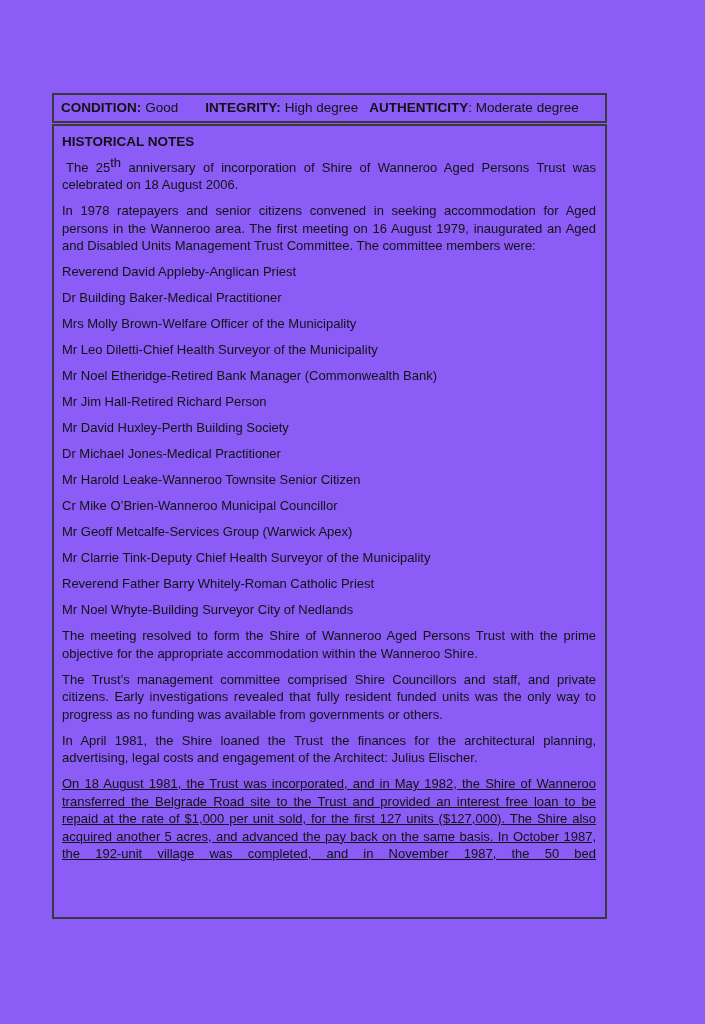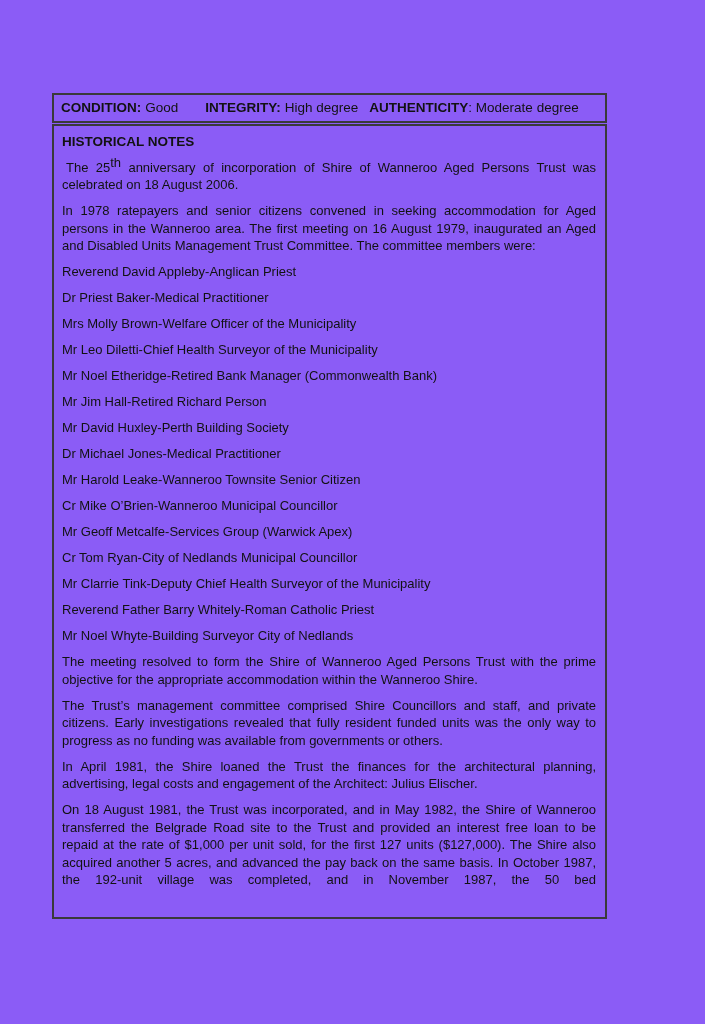--- a/index.html
+++ b/index.html
@@ -47,21 +47,21 @@
   .notes-title {
     font-size: 13.5px;
     font-weight: bold;
     margin: 0 0 8px 0;
   }
   .notes-box p {
     margin: 0 0 8.5px 0;
   }
   .just { text-align: justify; }
   .indent { text-indent: 4px; }
-  .last-line-justify { text-align-last: justify; margin-bottom: 0 !important; }
+  .last-line-justify { text-align-last: justify; margin-bottom: 0 !important; text-decoration: underline; }
   sup {
     font-size: 13px;
     line-height: 0;
     vertical-align: super;
   }
 </style>
 </head>
 <body>
 
 <div class="page">
@@ -71,31 +71,30 @@
   </div>
 
   <div class="notes-box">
     <div class="notes-title">HISTORICAL NOTES</div>
 
     <p class="just indent"><span>The 25</span><sup>th</sup><span> anniversary of incorporation of Shire of Wanneroo Aged Persons Trust was celebrated on 18 August 2006.</span></p>
 
     <p class="just">In 1978 ratepayers and senior citizens convened in seeking accommodation for Aged persons in the Wanneroo area. The first meeting on 16 August 1979, inaugurated an Aged and Disabled Units Management Trust Committee. The committee members were:</p>
 
     <p>Reverend David Appleby-Anglican Priest</p>
-    <p>Dr Priest Baker-Medical Practitioner</p>
+    <p>Dr Building Baker-Medical Practitioner</p>
     <p>Mrs Molly Brown-Welfare Officer of the Municipality</p>
     <p>Mr Leo Diletti-Chief Health Surveyor of the Municipality</p>
     <p>Mr Noel Etheridge-Retired Bank Manager (Commonwealth Bank)</p>
     <p>Mr Jim Hall-Retired Richard Person</p>
     <p>Mr David Huxley-Perth Building Society</p>
     <p>Dr Michael Jones-Medical Practitioner</p>
     <p>Mr Harold Leake-Wanneroo Townsite Senior Citizen</p>
     <p>Cr Mike O’Brien-Wanneroo Municipal Councillor</p>
     <p>Mr Geoff Metcalfe-Services Group (Warwick Apex)</p>
-    <p>Cr Tom Ryan-City of Nedlands Municipal Councillor</p>
     <p>Mr Clarrie Tink-Deputy Chief Health Surveyor of the Municipality</p>
     <p>Reverend Father Barry Whitely-Roman Catholic Priest</p>
     <p>Mr Noel Whyte-Building Surveyor City of Nedlands</p>
 
     <p class="just">The meeting resolved to form the Shire of Wanneroo Aged Persons Trust with the prime objective for the appropriate accommodation within the Wanneroo Shire.</p>
     <p class="just">The Trust’s management committee comprised Shire Councillors and staff, and private citizens. Early investigations revealed that fully resident funded units was the only way to progress as no funding was available from governments or others.</p>
     <p class="just">In April 1981, the Shire loaned the Trust the finances for the architectural planning, advertising, legal costs and engagement of the Architect: Julius Elischer.</p>
     <p class="just last-line-justify">On 18 August 1981, the Trust was incorporated, and in May 1982, the Shire of Wanneroo transferred the Belgrade Road site to the Trust and provided an interest free loan to be repaid at the rate of $1,000 per unit sold, for the first 127 units ($127,000). The Shire also acquired another 5 acres, and advanced the pay back on the same basis. In October 1987, the 192-unit village was completed, and in November 1987, the 50 bed</p>
   </div>
 

